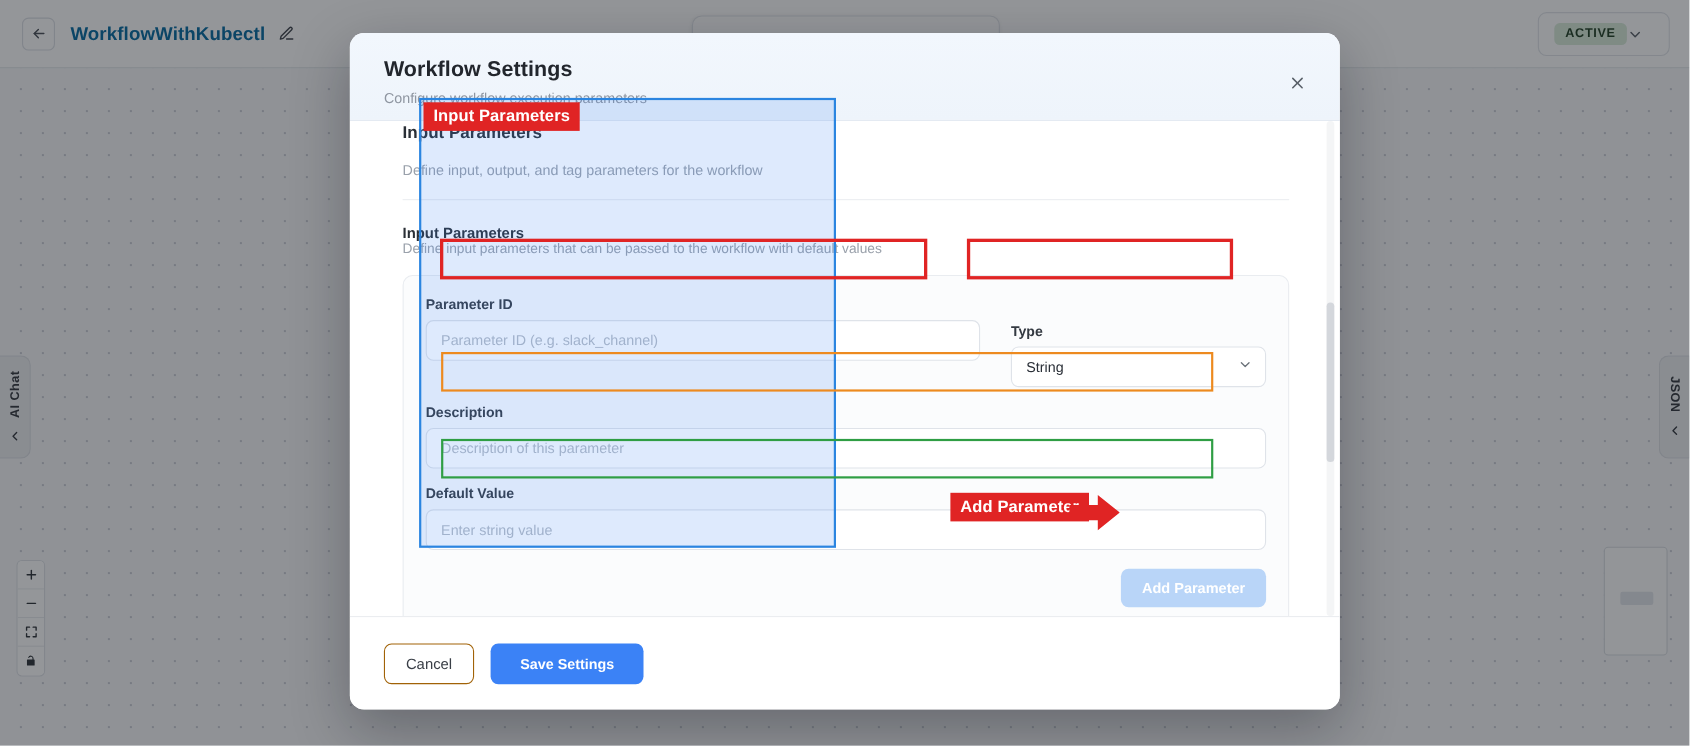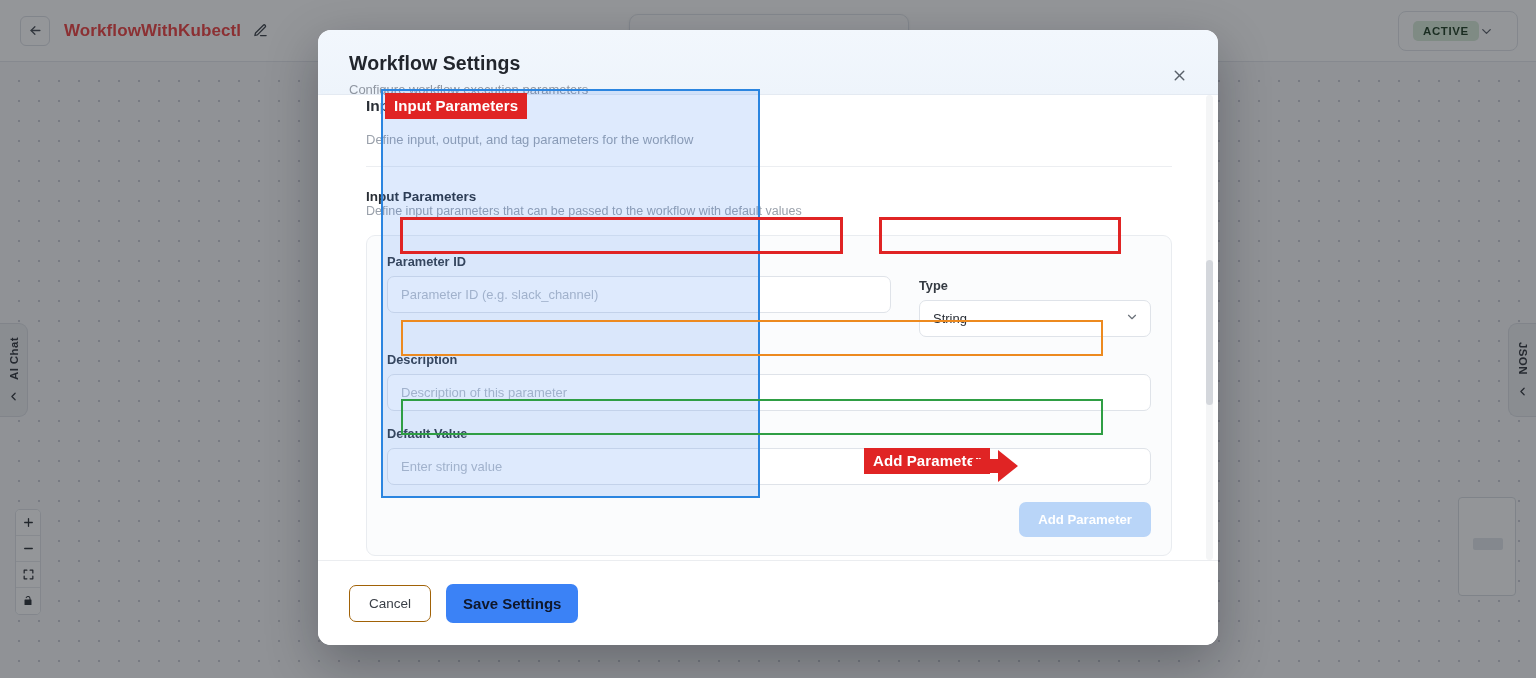--- a/index.html
+++ b/index.html
@@ -37,21 +37,21 @@
   .back-btn {
     margin-left: 20px;
     width: 30px; height: 30px;
     border: 1px solid #dcdfe5; border-radius: 6px;
     background: #fff;
     display: flex; align-items: center; justify-content: center;
     color: #4a4f57;
   }
   .wf-title {
     margin-left: 14px;
-    font-size: 17px; font-weight: 700; color: #ef4444;
+    font-size: 17px; font-weight: 700; color: #0369a1;
     letter-spacing: .1px;
   }
   .edit-pencil { margin-left: 12px; color: #3c4149; display:flex; align-items:center; }
 
   .toolbar-pill {
     position: absolute; left: 629px; top: 14px;
     width: 280px; height: 40px;
     background: #ffffff;
     border: 1px solid #e2e5ea; border-radius: 9px;
     box-shadow: 0 1px 3px rgba(16,24,40,.07);
@@ -153,21 +153,21 @@
     width: 900px; height: 615px;
     background: #ffffff;
     border-radius: 13px;
     box-shadow: 0 18px 52px rgba(10,14,22,.30);
     overflow: hidden;
     z-index: 6;
     display: flex; flex-direction: column;
   }
   .modal-header {
     position: relative;
-    height: 65px;
+    height: 80px;
     background: linear-gradient(180deg,#f2f7fd 0%,#eef4fb 100%);
     border-bottom: 1px solid #e4eaf2;
     padding: 22px 28px 0 31px;
     flex: 0 0 auto;
   }
   .modal-title {
     font-size: 19.5px; font-weight: 700; color: #22262d;
     letter-spacing: .1px;
   }
   .modal-sub {
@@ -271,24 +271,24 @@
     display: flex; align-items: center; gap: 15px;
     padding: 0 0 0 31px;
   }
   .btn-cancel {
     background: #fff; color: #3a3f47;
     border: 1px solid #a16207; border-radius: 7px;
     font-family: "Liberation Sans", sans-serif;
     font-size: 13.5px; padding: 10px 19px;
   }
   .btn-save {
-    background: #3b82f6; color: #0f172a;
+    background: #3b82f6; color: #ffffff;
     border: none; border-radius: 7px;
     font-family: "Liberation Sans", sans-serif;
-    font-size: 15px; font-weight: 700; padding: 11px 17px;
+    font-size: 13px; font-weight: 700; padding: 11px 27px;
   }
 
   
   .anno { position: absolute; z-index: 20; pointer-events: none; }
   .anno-box { border-style: solid; background: transparent; }
   .anno-label {
     position: absolute;
     background: #e02424; color: #ffffff;
     font-size: 15px; font-weight: 700;
     padding: 4px 9px 5px 9px;

